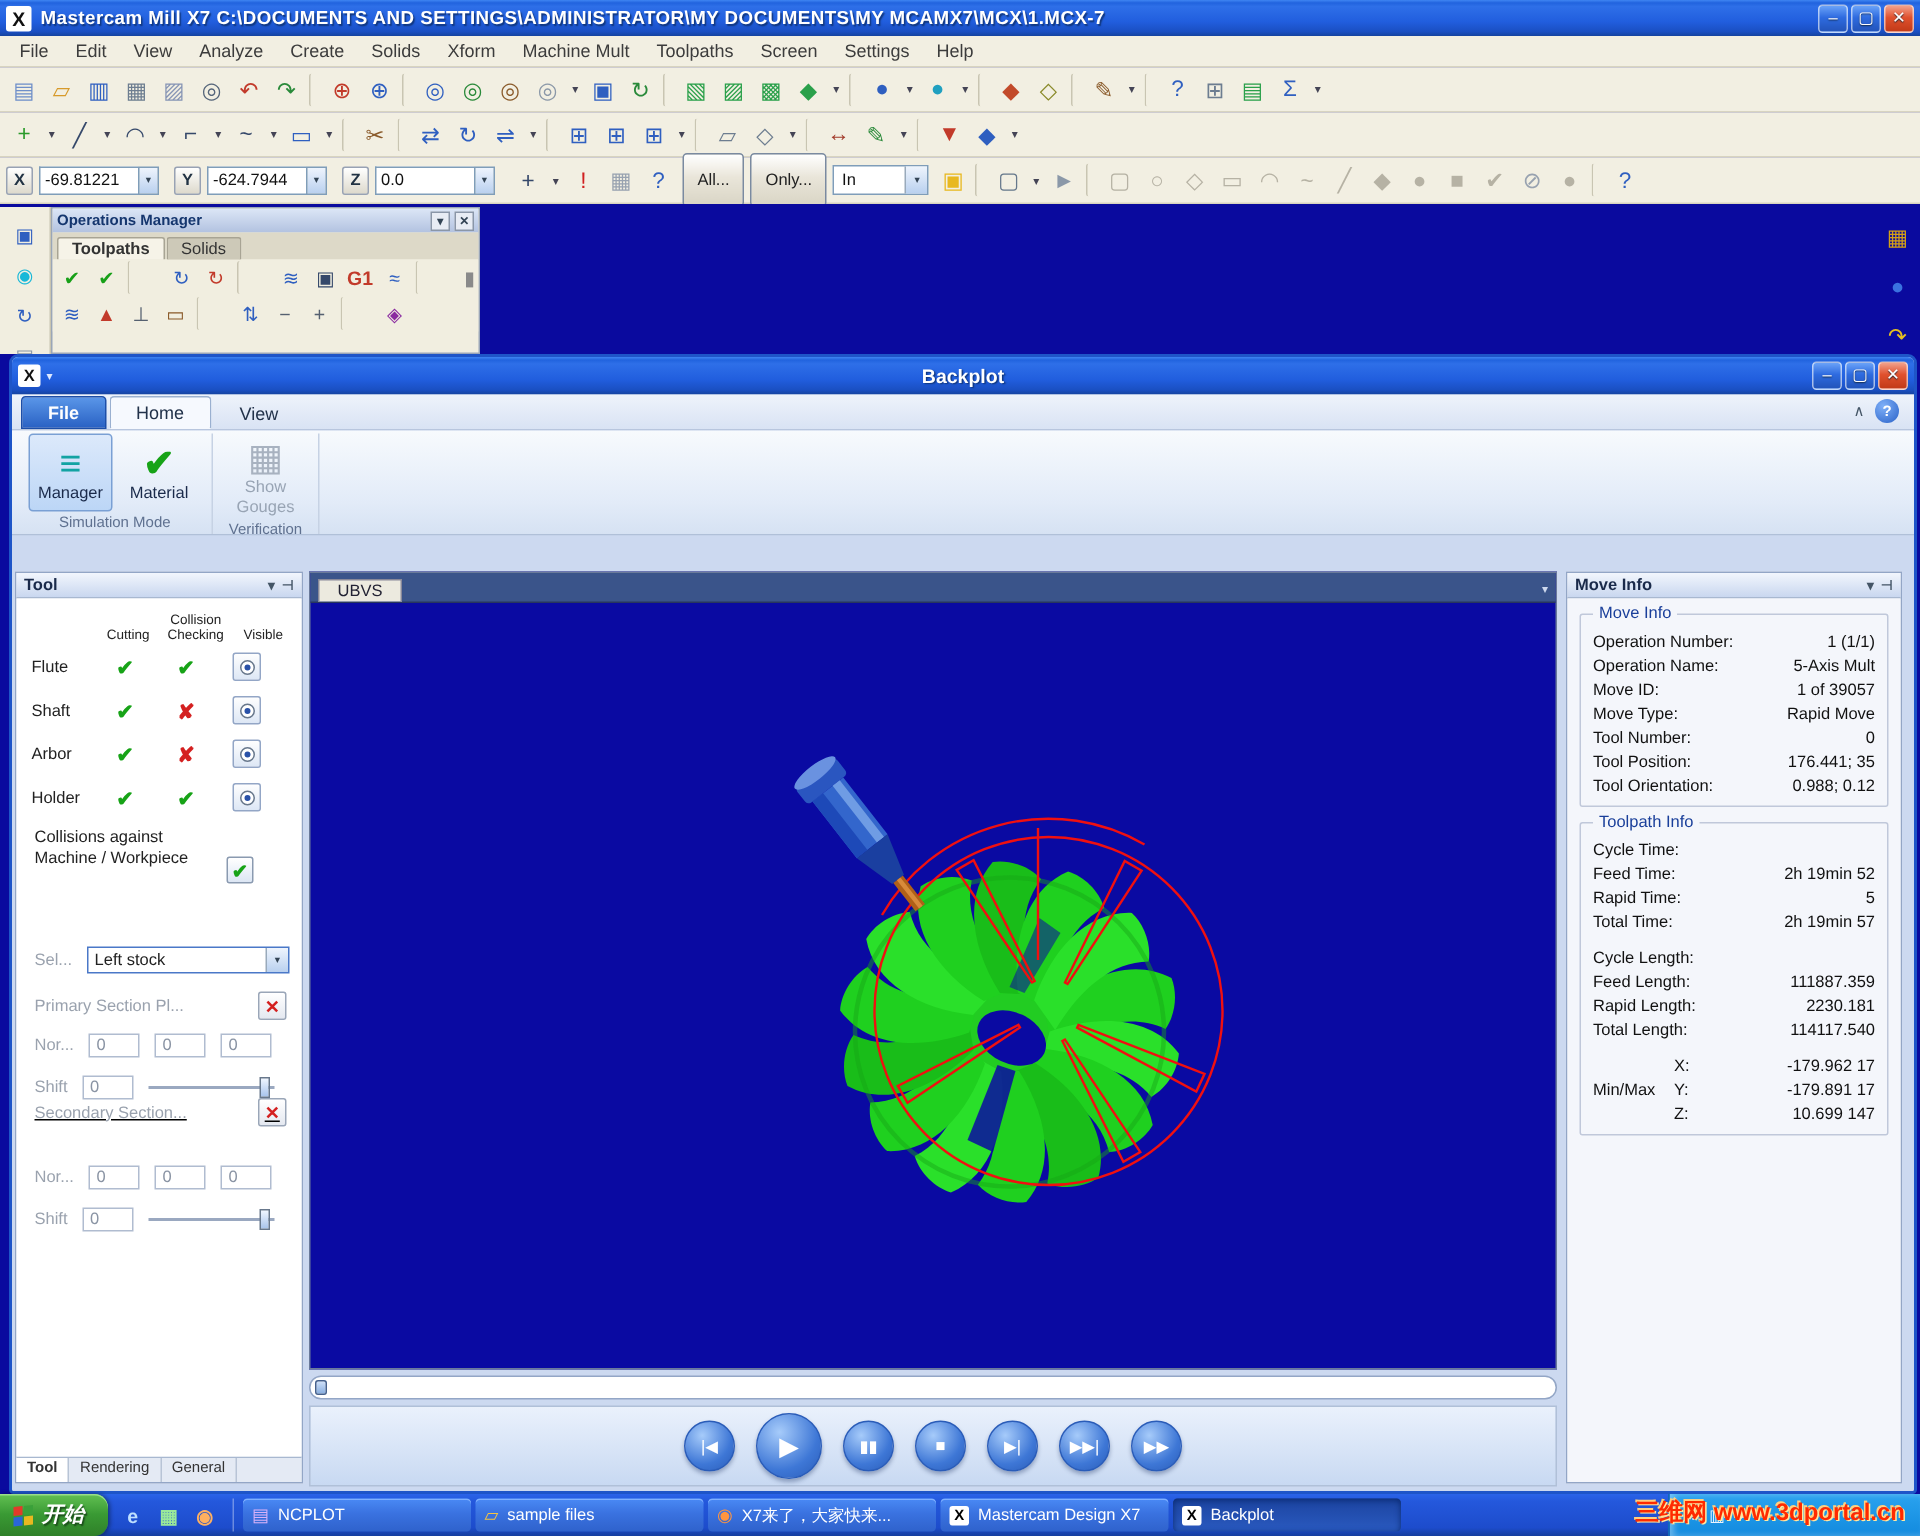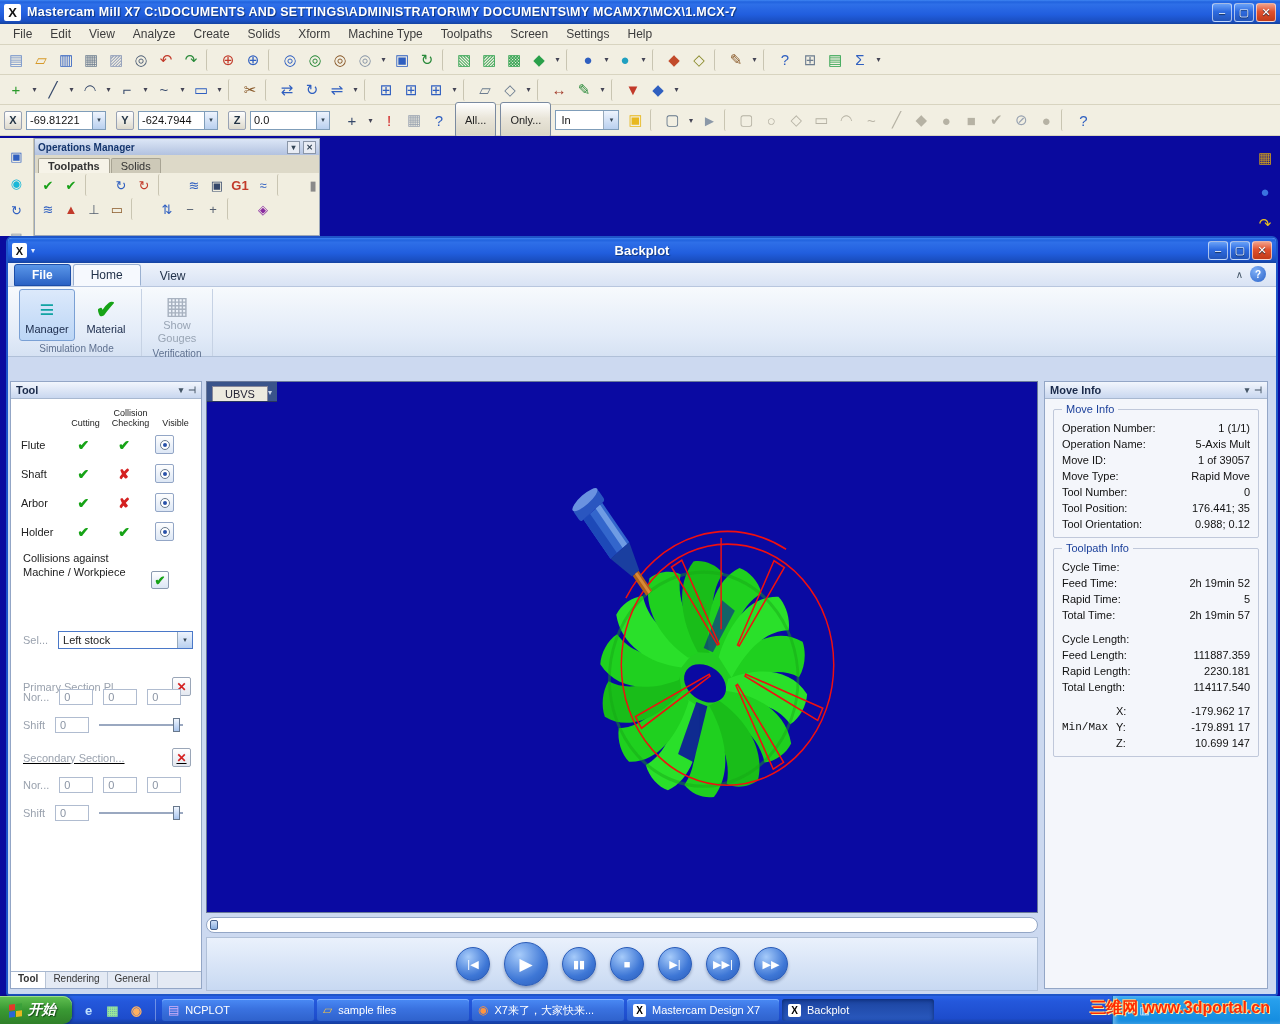--- a/index.html
+++ b/index.html
@@ -103,30 +103,30 @@
 .radiobox{width:19px;height:19px;border:1px solid #93a6c6;border-radius:2px;background:linear-gradient(#fefefe,#dde7f5);display:flex;align-items:center;justify-content:center;}
 .radiobox i{width:10px;height:10px;border:1px solid #68788c;border-radius:50%;background:#fff;position:relative;display:block;}
 .radiobox i::after{content:"";position:absolute;inset:2px;border-radius:50%;background:#2a52a8;}
 .collis{position:absolute;top:152px;left:12px;width:106px;font-size:11px;color:#222;line-height:1.3;}
 .ckwrap{position:absolute;top:172px;left:140px;}
 .ckbox{width:18px;height:18px;border:1px solid #8a9ab0;border-radius:2px;background:linear-gradient(#fff,#dce6f4);display:flex;align-items:center;justify-content:center;font-size:13px;font-weight:bold;}
 .dlab{color:#9aa2ae;font-size:11px;}
 .selrow{position:absolute;top:232px;left:12px;right:8px;display:flex;align-items:center;}
 .selbox{margin-left:10px;flex:1;height:18px;border:1px solid #4a78c8;background:#fff;display:flex;align-items:center;font-size:11px;padding-left:4px;color:#222;}
 .selbox .ca{margin-left:auto;width:15px;height:100%;background:linear-gradient(#eef4fd,#b9d0ef);border-left:1px solid #9ab;display:flex;align-items:center;justify-content:center;font-size:7px;color:#345;}
-.secrow{position:absolute;left:12px;right:10px;display:flex;align-items:center;justify-content:space-between;margin-top:16px;}
+.secrow{position:absolute;left:12px;right:10px;display:flex;align-items:center;justify-content:space-between;}
 .xbtn{width:19px;height:19px;border:1px solid #9aa6b8;background:linear-gradient(#fff,#e4e8f0);display:flex;align-items:center;justify-content:center;color:#d42020;font-weight:bold;font-size:12px;border-radius:2px;}
 .norrow{position:absolute;left:12px;display:flex;gap:10px;align-items:center;}
 .numf{width:34px;height:16px;border:1px solid #b0bcd0;background:#fff;font-size:11px;color:#8a94a4;display:flex;align-items:center;padding-left:4px;}
 .slider{position:relative;width:84px;height:16px;}
 .slider::before{content:"";position:absolute;left:0;right:0;top:7px;height:2px;background:#9aa8c0;}
 .sthumbv{position:absolute;right:3px;top:1px;width:7px;height:14px;background:linear-gradient(#f0f6ff,#a8c4ec);border:1px solid #68788c;}
 
 
-.vp{position:absolute;left:198px;top:24px;width:832px;height:532px;border:1px solid #6a7a9a;background:#0a0aa2;display:flex;flex-direction:row;}
+.vp{position:absolute;left:198px;top:24px;width:832px;height:532px;border:1px solid #6a7a9a;background:#0a0aa2;display:flex;flex-direction:column;}
 .vptabs{height:20px;background:#3a548a;display:flex;align-items:flex-end;padding:0 5px;border-bottom:1px solid #28365e;flex:0 0 20px;}
 .vptab{background:#eceadf;border:1px solid #889;border-bottom:none;font-size:11px;padding:1px 12px;color:#223;}
 .vpmenu{margin-left:auto;color:#cdd8ee;font-size:8px;margin-bottom:4px;}
 .vpcanvas{flex:1;position:relative;}
 .vpcanvas svg{position:absolute;inset:0;width:100%;height:100%;}
 .prog{position:absolute;left:198px;top:560px;width:832px;height:16px;background:#fff;border:1px solid #93a6c6;border-radius:8px;}
 .pthumb{position:absolute;left:3px;top:2px;width:8px;height:10px;border:1px solid #45608c;background:linear-gradient(#cfe0f8,#88aee0);border-radius:2px;}
 .pbbar{position:absolute;left:198px;top:580px;width:832px;height:54px;background:linear-gradient(#eaf1fc,#c8d9f2);border:1px solid #b0c0d8;display:flex;align-items:center;justify-content:center;gap:14px;}
 .pbtn{width:34px;height:34px;border-radius:50%;border:1px solid #2a5cb8;color:#fff;font-size:11px;display:flex;align-items:center;justify-content:center;
 background:radial-gradient(circle at 35% 28%,#a6cbfa,#3e77d6 62%,#2a5cb8);box-shadow:0 2px 3px rgba(20,40,90,.35);letter-spacing:0;}
@@ -137,21 +137,21 @@
 
 
 .movepanel{left:1036px;top:24px;width:224px;height:608px;}
 .movepanel .pbody{background:#f4f6fb;}
 .gbox{position:relative;border:1px solid #c0c8da;border-radius:2px;margin:10px 8px 0;padding:10px 6px 5px;}
 .gtitle{position:absolute;top:-7px;left:8px;background:#f4f6fb;padding:0 4px;color:#1a3f9a;font-size:11px;}
 .gbox.collision{height:200px;}
 .mir{display:flex;align-items:center;height:16px;font-size:11px;color:#111;padding:0 2px;}
 .mir .val{margin-left:auto;white-space:nowrap;}
 .mir .pre{white-space:nowrap;}
-.mir.xyz .pre{flex:0 0 54px;font-family:Liberation Mono, monospace;}
+.mir.xyz .pre{flex:0 0 54px;}
 .mir.gap{height:8px;}
 
 
 .taskbar{position:absolute;left:0;top:996px;width:1280px;height:28px;display:flex;align-items:stretch;
 background:linear-gradient(180deg,#2a63e8,#2458dc 18%,#1d4ccc 80%,#153e9e);}
 .start{display:flex;align-items:center;gap:6px;padding:0 16px 0 9px;border-radius:0 9px 9px 0;
 background:linear-gradient(180deg,#62c152,#3a9a34 48%,#2f8029);box-shadow:inset 0 1px 0 #9ade8a,1px 0 3px rgba(0,0,0,.4);}
 .flag{display:grid;grid-template:6px 6px/6px 6px;gap:1px;transform:skewY(-6deg);}
 .flag i{display:block;}
 .fq1{background:#e23a2a;} .fq2{background:#3aa03a;} .fq3{background:#2a66d8;} .fq4{background:#e8b820;}
@@ -190,21 +190,21 @@
   </div>
 
   <div class="menubar">
       <span class="mitem">File</span>
       <span class="mitem">Edit</span>
       <span class="mitem">View</span>
       <span class="mitem">Analyze</span>
       <span class="mitem">Create</span>
       <span class="mitem">Solids</span>
       <span class="mitem">Xform</span>
-      <span class="mitem">Machine Type</span>
+      <span class="mitem">Machine Mult</span>
       <span class="mitem">Toolpaths</span>
       <span class="mitem">Screen</span>
       <span class="mitem">Settings</span>
       <span class="mitem">Help</span>
     </div>
 
   <div class="tbrow r1">
     <div class="tbflex">
         <span class="tbtn" style="color: rgb(111, 143, 201);">▤</span>
         <span class="tbtn" style="color: rgb(215, 154, 43);">▱</span>

